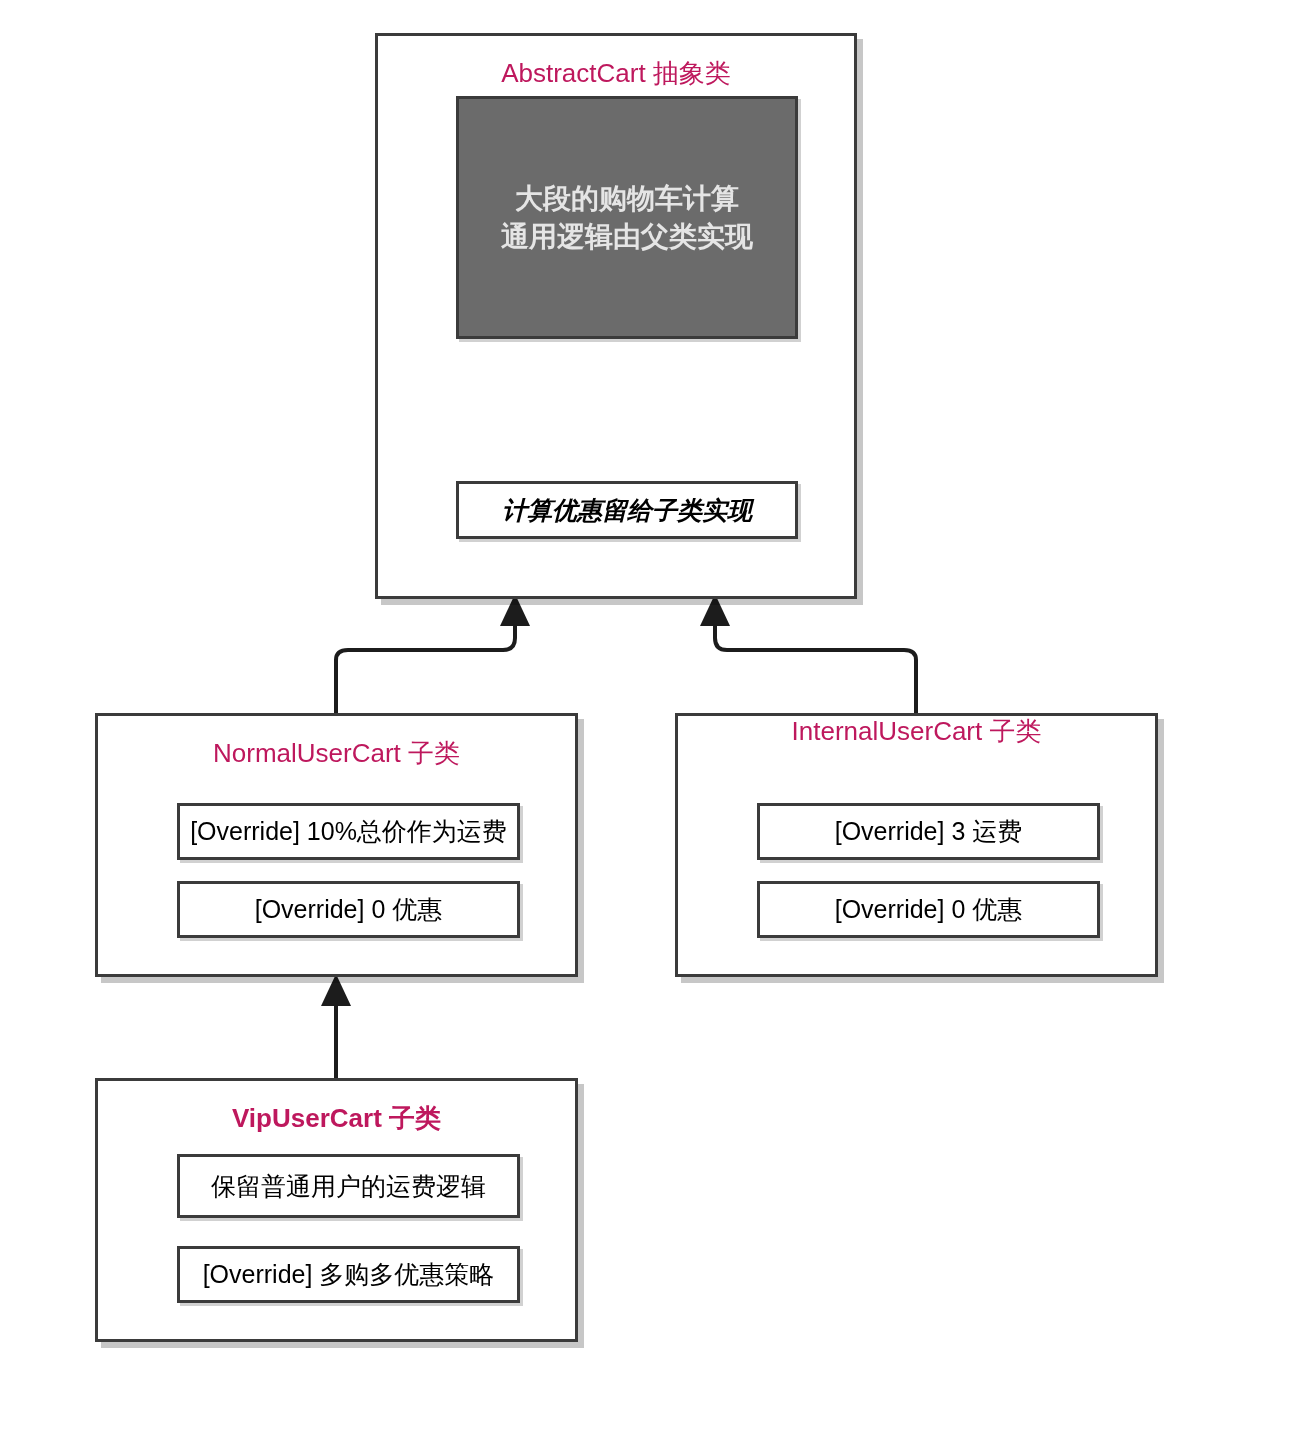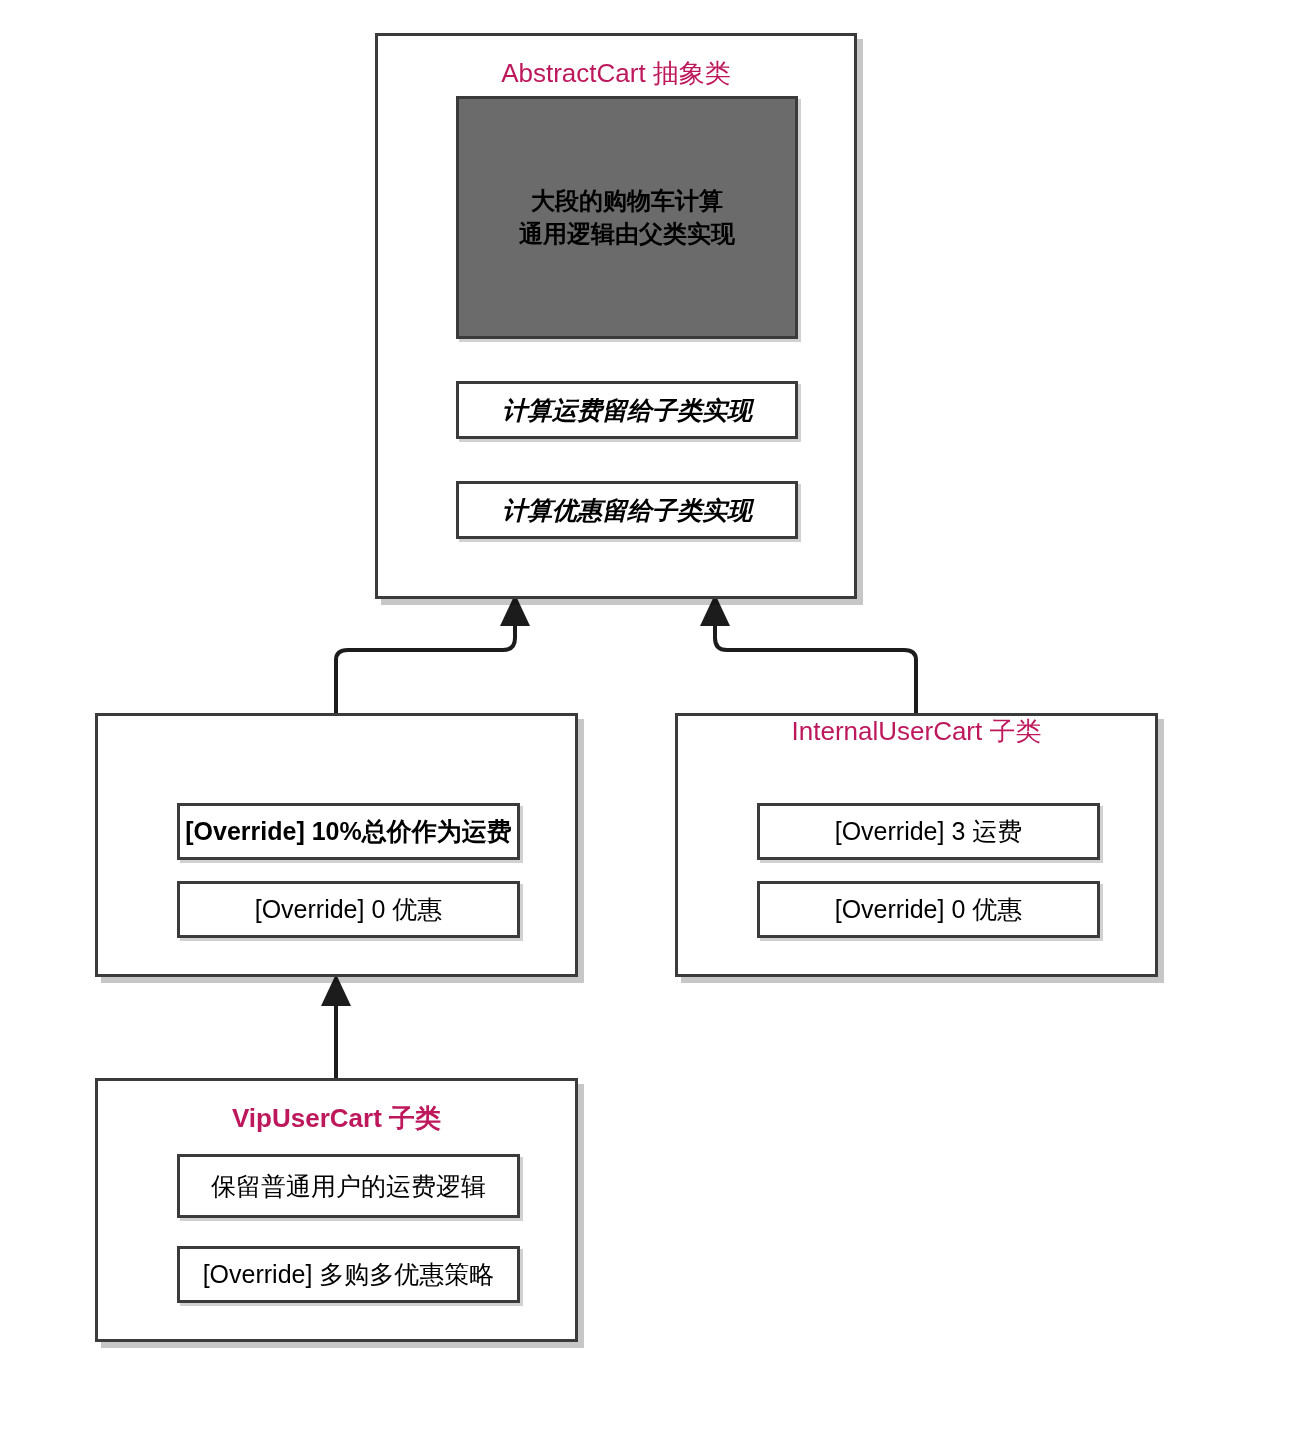--- a/index.html
+++ b/index.html
@@ -63,22 +63,22 @@
     position: absolute;
     background: #6b6b6b;
     border: 3px solid #3b3b3b;
     box-shadow: 3px 3px 0 0 rgba(0,0,0,0.18);
     box-sizing: border-box;
     display: flex;
     align-items: center;
     justify-content: center;
   }
   .note-label {
-    color: #000000;
-    font-size: 24px;
+    color: #e5e5e5;
+    font-size: 28px;
     line-height: 1.35;
     font-weight: bold;
     text-align: center;
     white-space: pre-line;
   }
 
   
   #edges {
     position: absolute;
     left: 0;
@@ -117,32 +117,30 @@
   </svg>
 
   <div class="class-box" style="left:375px; top:33px; width:482px; height:566px;">
     <div class="class-title" style="margin-top:22px;">AbstractCart 抽象类</div>
 
     <div class="note-box" style="left:78px; top:60px; width:342px; height:243px;">
       <div class="note-label">大段的购物车计算
 通用逻辑由父类实现</div>
     </div>
 
-    <div class="member-box abstract" style="left:78px; top:345px; width:342px; height:58px;">
-      <div class="member-label">计算运费留给子类实现</div>
-    </div>
 
     <div class="member-box abstract" style="left:78px; top:445px; width:342px; height:58px;">
       <div class="member-label">计算优惠留给子类实现</div>
     </div>
   </div>
 
   <div class="class-box" style="left:95px; top:713px; width:483px; height:264px;">
+    <div class="class-title" style="margin-top:22px;">NormalUserCart 子类</div>
 
-    <div class="member-box" style="left:79px; top:87px; width:343px; height:57px;font-weight:bold;">
+    <div class="member-box" style="left:79px; top:87px; width:343px; height:57px;">
       <div class="member-label">[Override] 10%总价作为运费</div>
     </div>
 
     <div class="member-box" style="left:79px; top:165px; width:343px; height:57px;">
       <div class="member-label">[Override] 0 优惠</div>
     </div>
   </div>
 
   <div class="class-box" style="left:675px; top:713px; width:483px; height:264px;">
     <div class="class-title" style="">InternalUserCart 子类</div>

